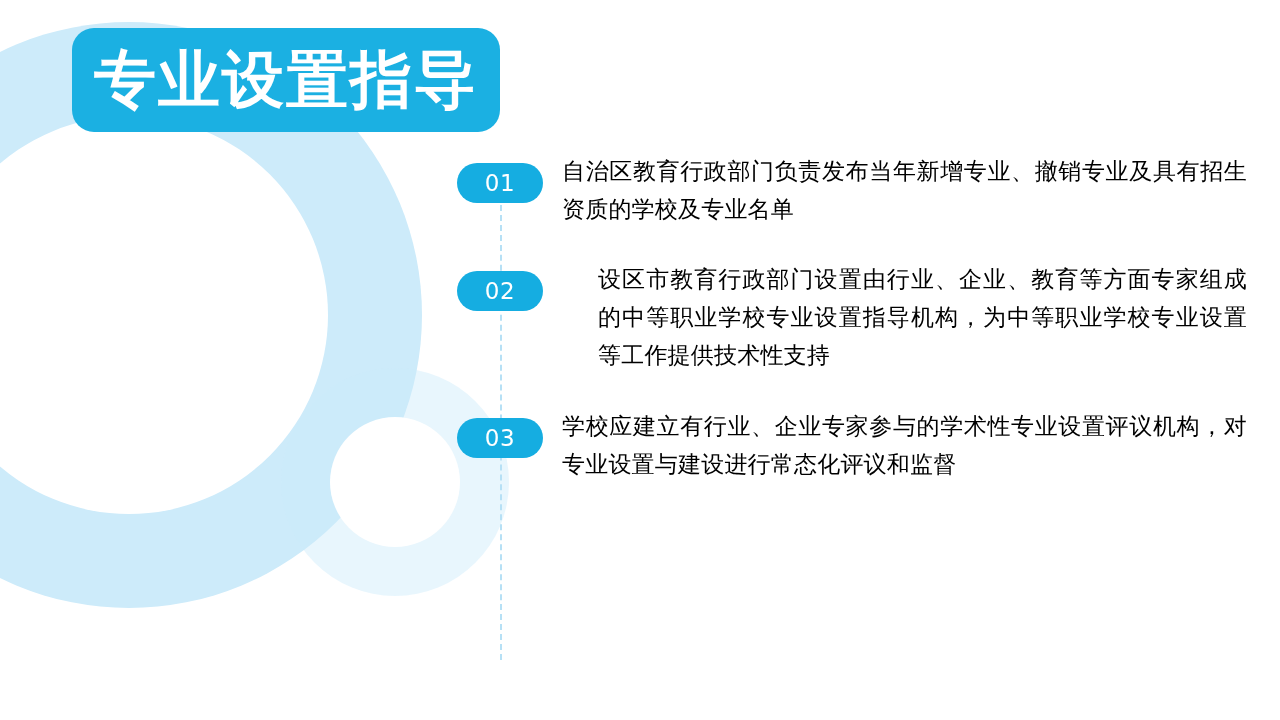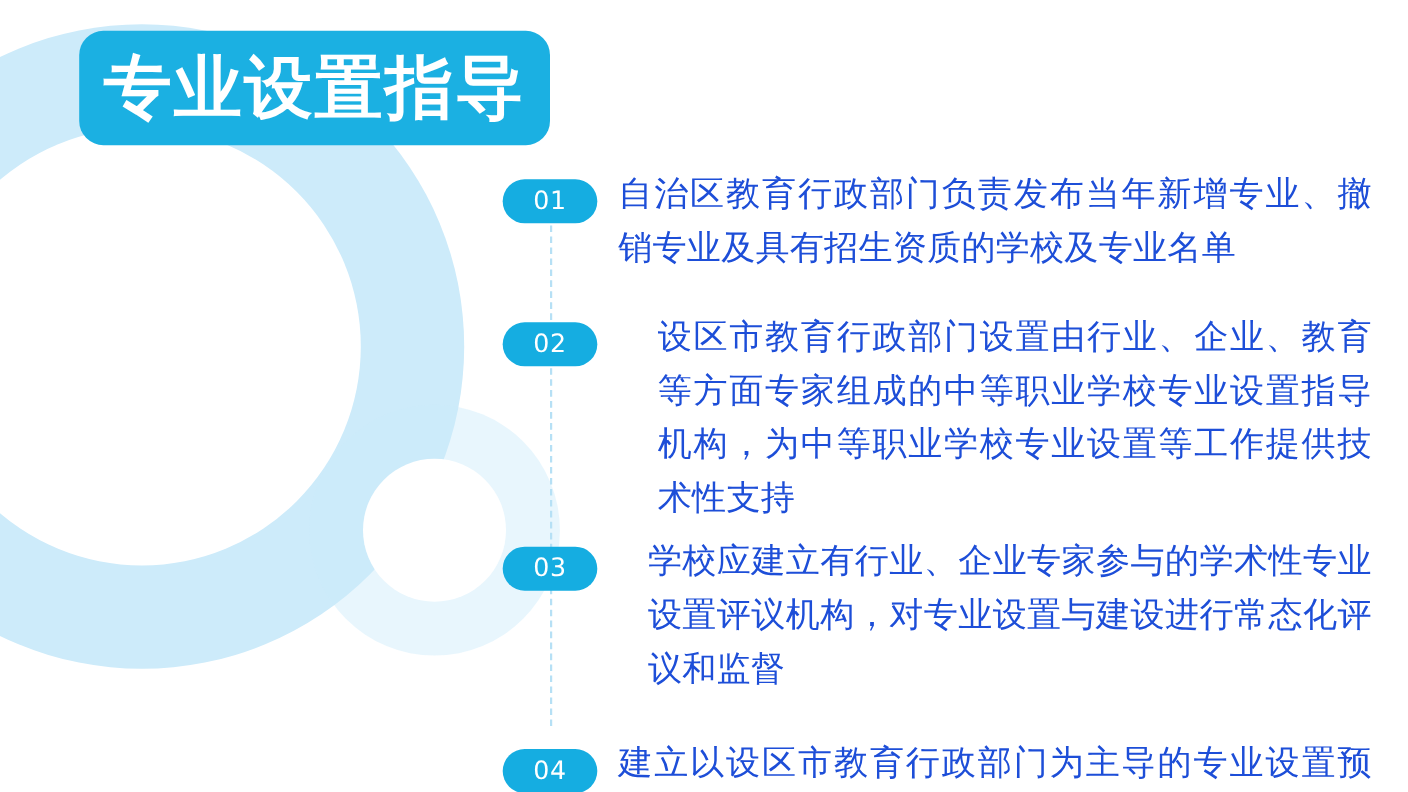--- a/index.html
+++ b/index.html
@@ -114,21 +114,21 @@
   }
 
   .item {
     position: relative;
     display: flex;
     align-items: flex-start;
     z-index: 2;
   }
   .item.i1 { margin-top: 8px; }
   .item.i2 { margin-top: 43px; gap: 36px; }
-  .item.i3 { margin-top: 19px; gap: 27px; }
+  .item.i3 { margin-top: 44px; }
   .item.i4 { margin-top: 48px; }
 
   .badge {
     flex: 0 0 auto;
     width: 86px;
     height: 40px;
     border-radius: 20px;
     background: #15ade1;
     color: #ffffff;
     font-size: 23px;
@@ -137,23 +137,23 @@
     align-items: center;
     justify-content: center;
     letter-spacing: 0.5px;
     box-sizing: border-box;
     margin-top: 0;
   }
 
   .item-text {
     flex: 1 1 auto;
     margin-left: 19px;
-    color: #1d4ed8;
-    font-size: 31px;
-    line-height: 49px;
+    color: #000000;
+    font-size: 23px;
+    line-height: 38px;
     margin-top: -11px;
     letter-spacing: 0.2px;
     text-align: justify;
     text-justify: inter-ideograph;
   }
 </style>
 </head>
 <body>
 
 <div id="slide">
@@ -180,19 +180,15 @@
     <div class="item i2">
       <div class="badge">02</div>
       <div class="item-text">设区市教育行政部门设置由行业、企业、教育等方面专家组成的中等职业学校专业设置指导机构，为中等职业学校专业设置等工作提供技术性支持</div>
     </div>
 
     <div class="item i3">
       <div class="badge">03</div>
       <div class="item-text">学校应建立有行业、企业专家参与的学术性专业设置评议机构，对专业设置与建设进行常态化评议和监督</div>
     </div>
 
-    <div class="item i4">
-      <div class="badge">04</div>
-      <div class="item-text">建立以设区市教育行政部门为主导的专业设置预警和动态调整机制，以及专业办学基本条件合格性评价制度</div>
-    </div>
   </div>
 
 </div>
 
 </body></html>

